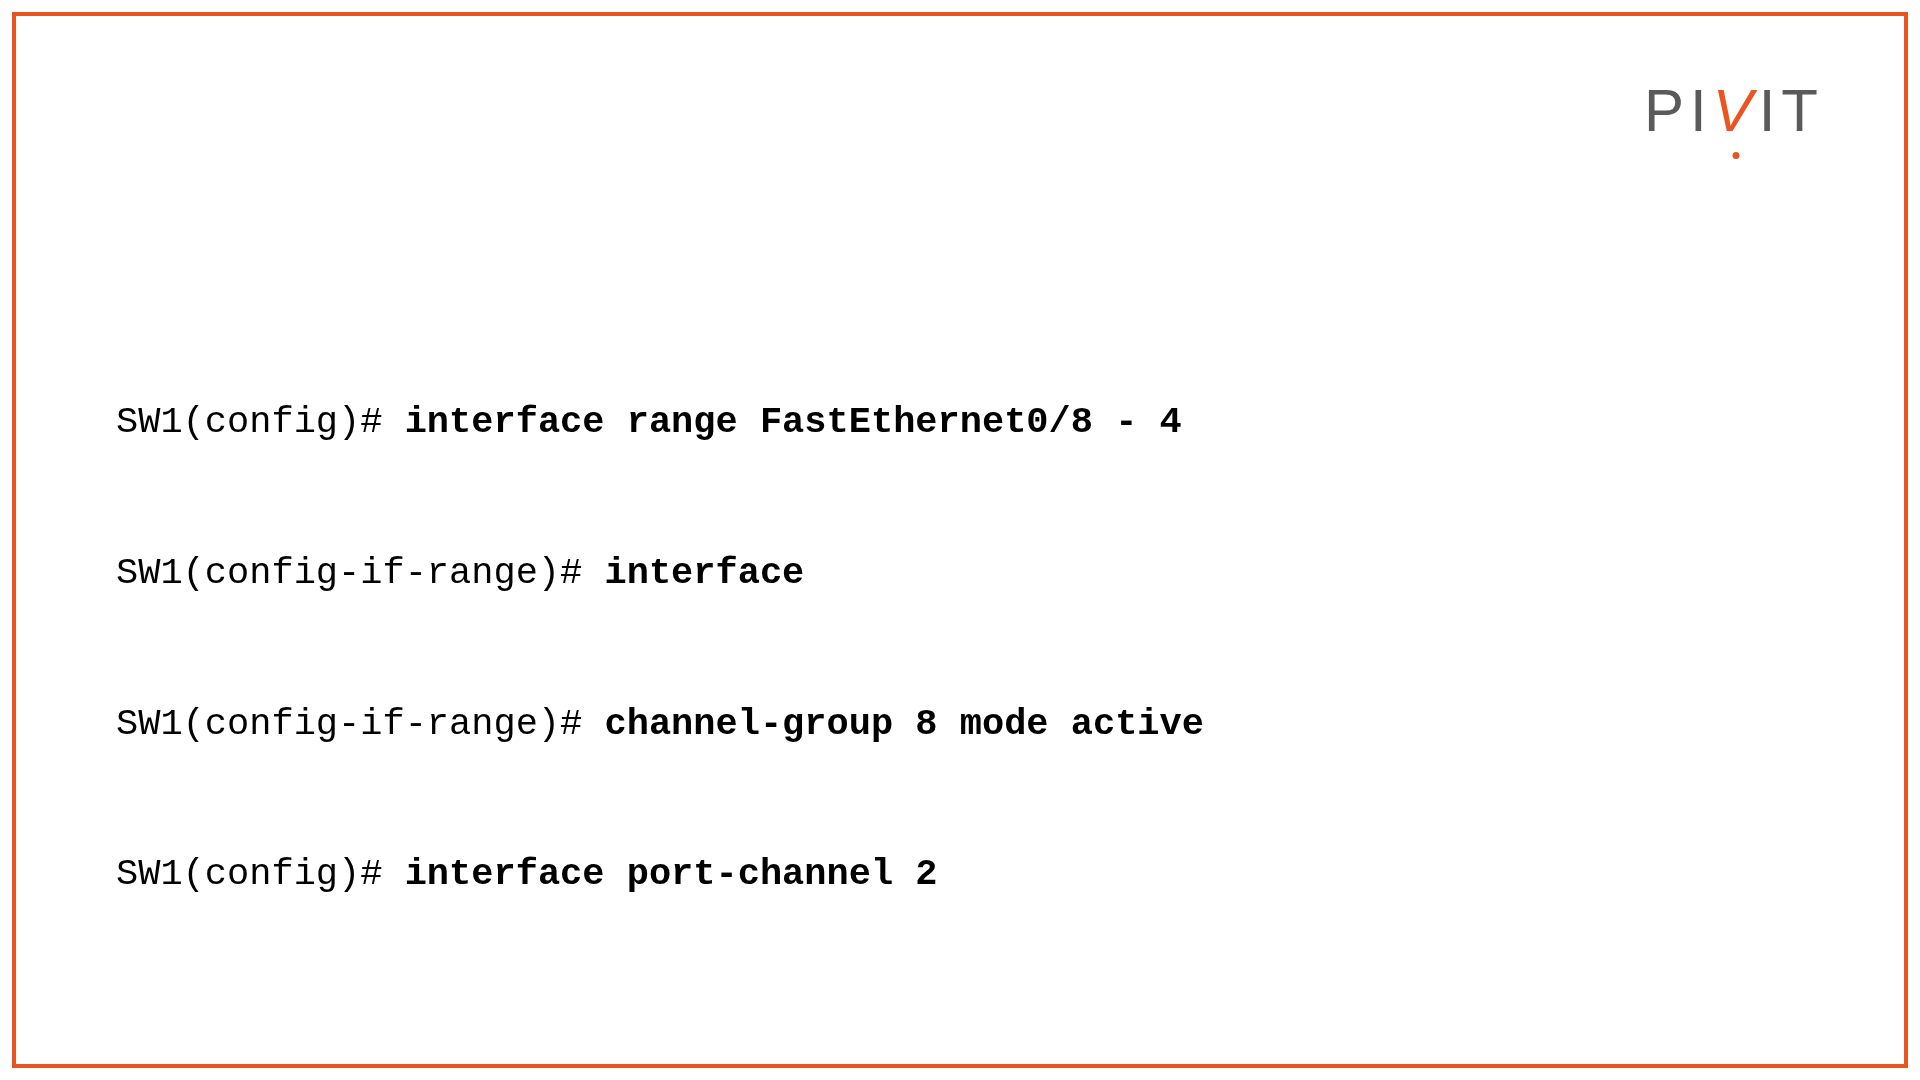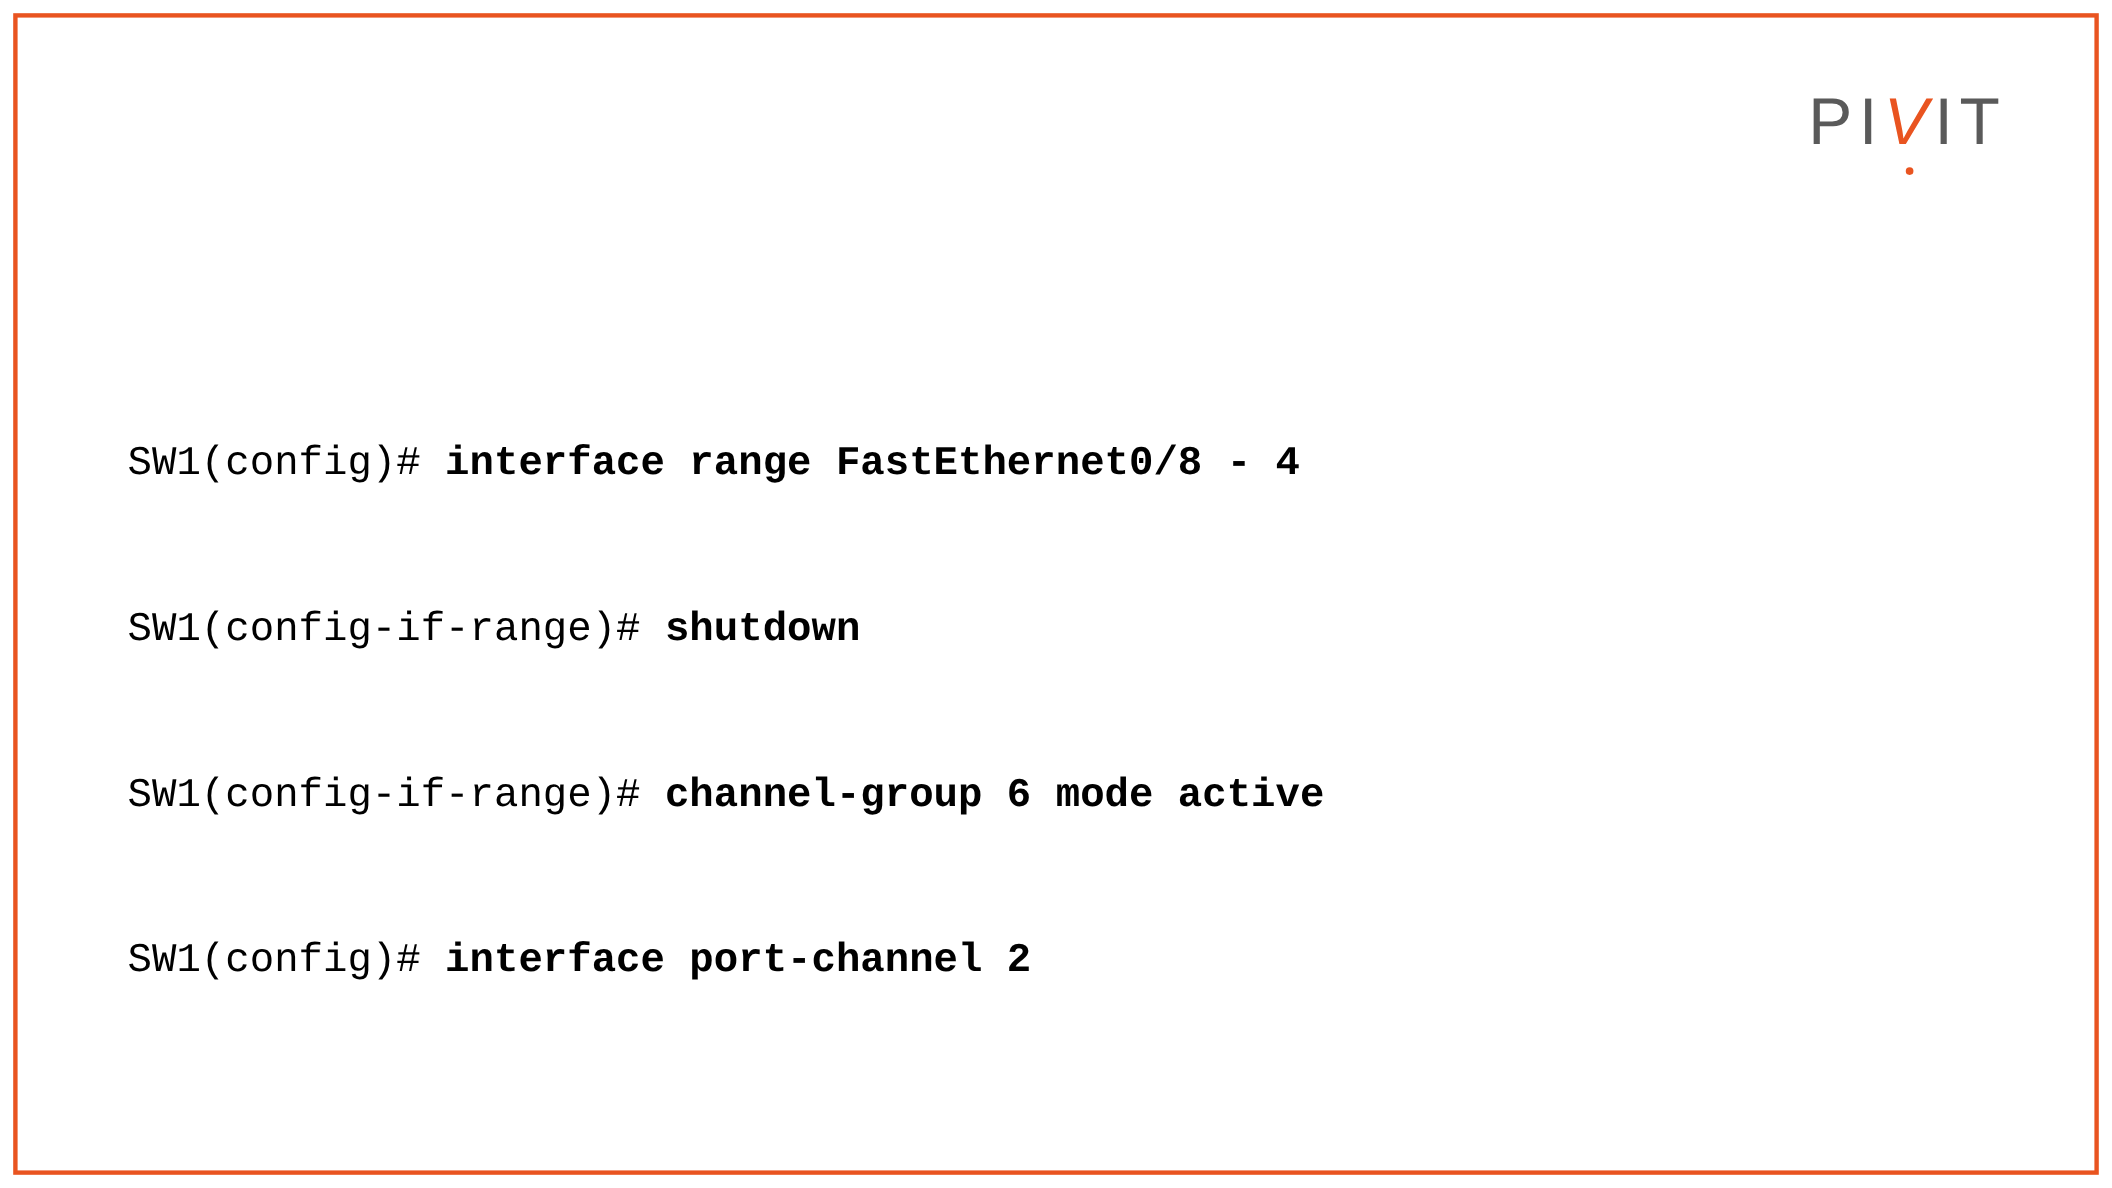--- a/index.html
+++ b/index.html
@@ -70,22 +70,22 @@
 <body>
 
 <div class="outer-frame">
 
   <div class="logo">
     <span>PI</span><span class="orange-v">V</span><span>IT</span>
   </div>
 
   <div class="terminal">
     <div><span class="prompt">SW1(config)# </span><span class="cmd">interface range FastEthernet0/8 - 4</span></div>
-    <div><span class="prompt">SW1(config-if-range)# </span><span class="cmd">shutdown</span></div>
-    <div><span class="prompt">SW1(config-if-range)# </span><span class="cmd">channel-group 6 mode active</span></div>
+    <div><span class="prompt">SW1(config-if-range)# </span><span class="cmd">interface</span></div>
+    <div><span class="prompt">SW1(config-if-range)# </span><span class="cmd">channel-group 8 mode active</span></div>
     <div><span class="prompt">SW1(config)# </span><span class="cmd">interface port-channel 2</span></div>
     
     
     
     
   </div>
 
 </div>
 
 </body></html>

